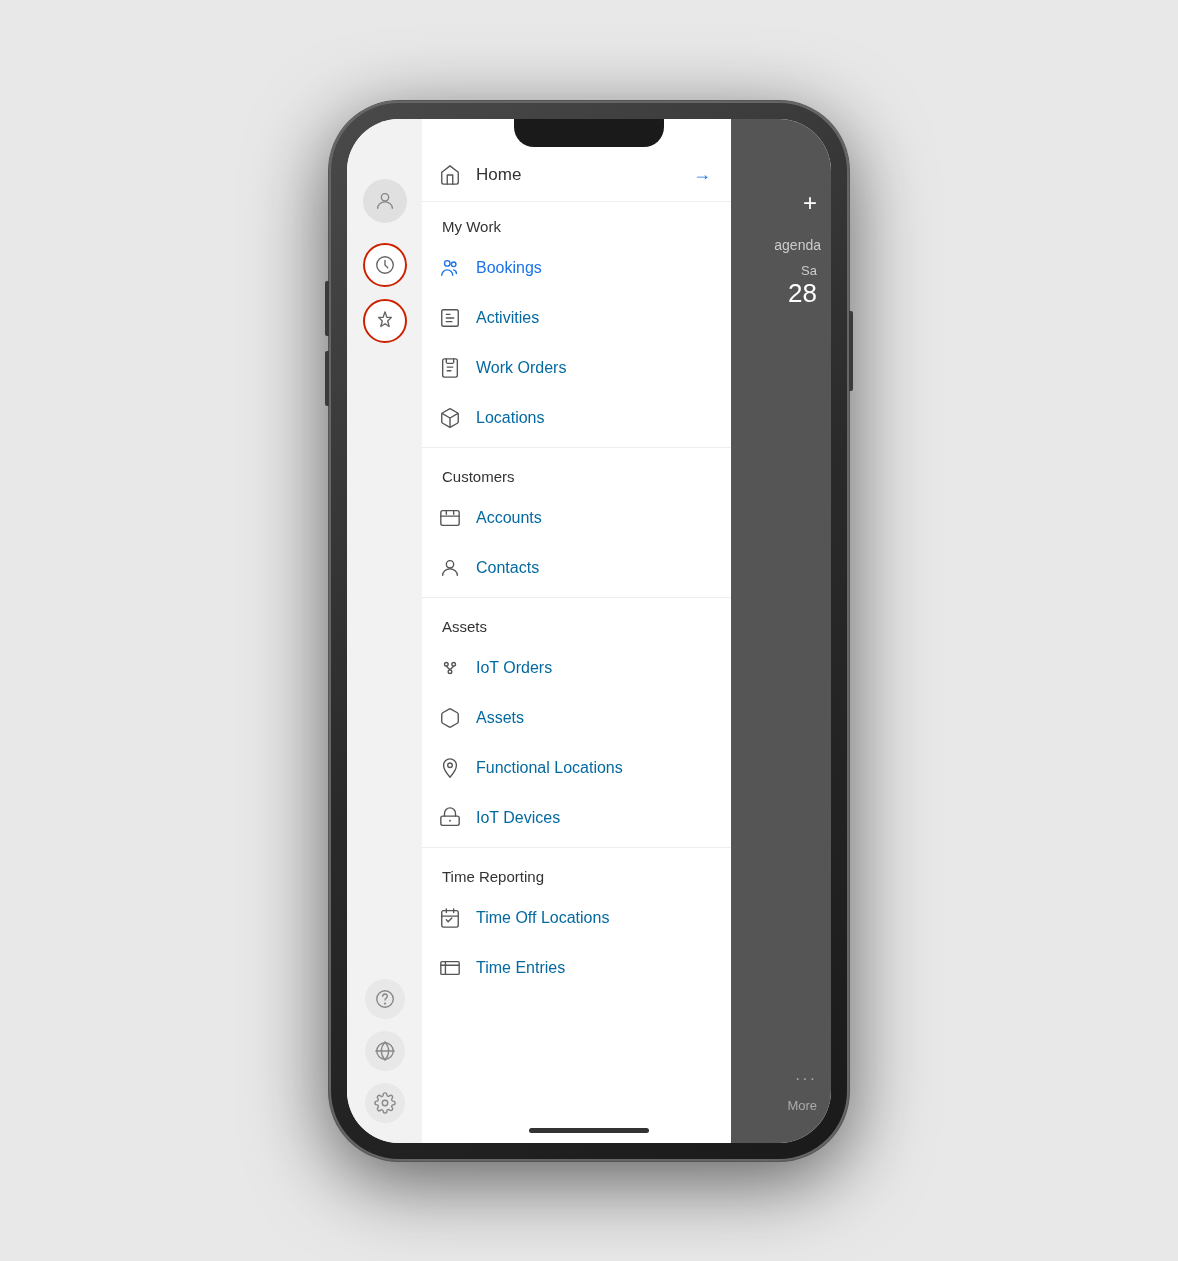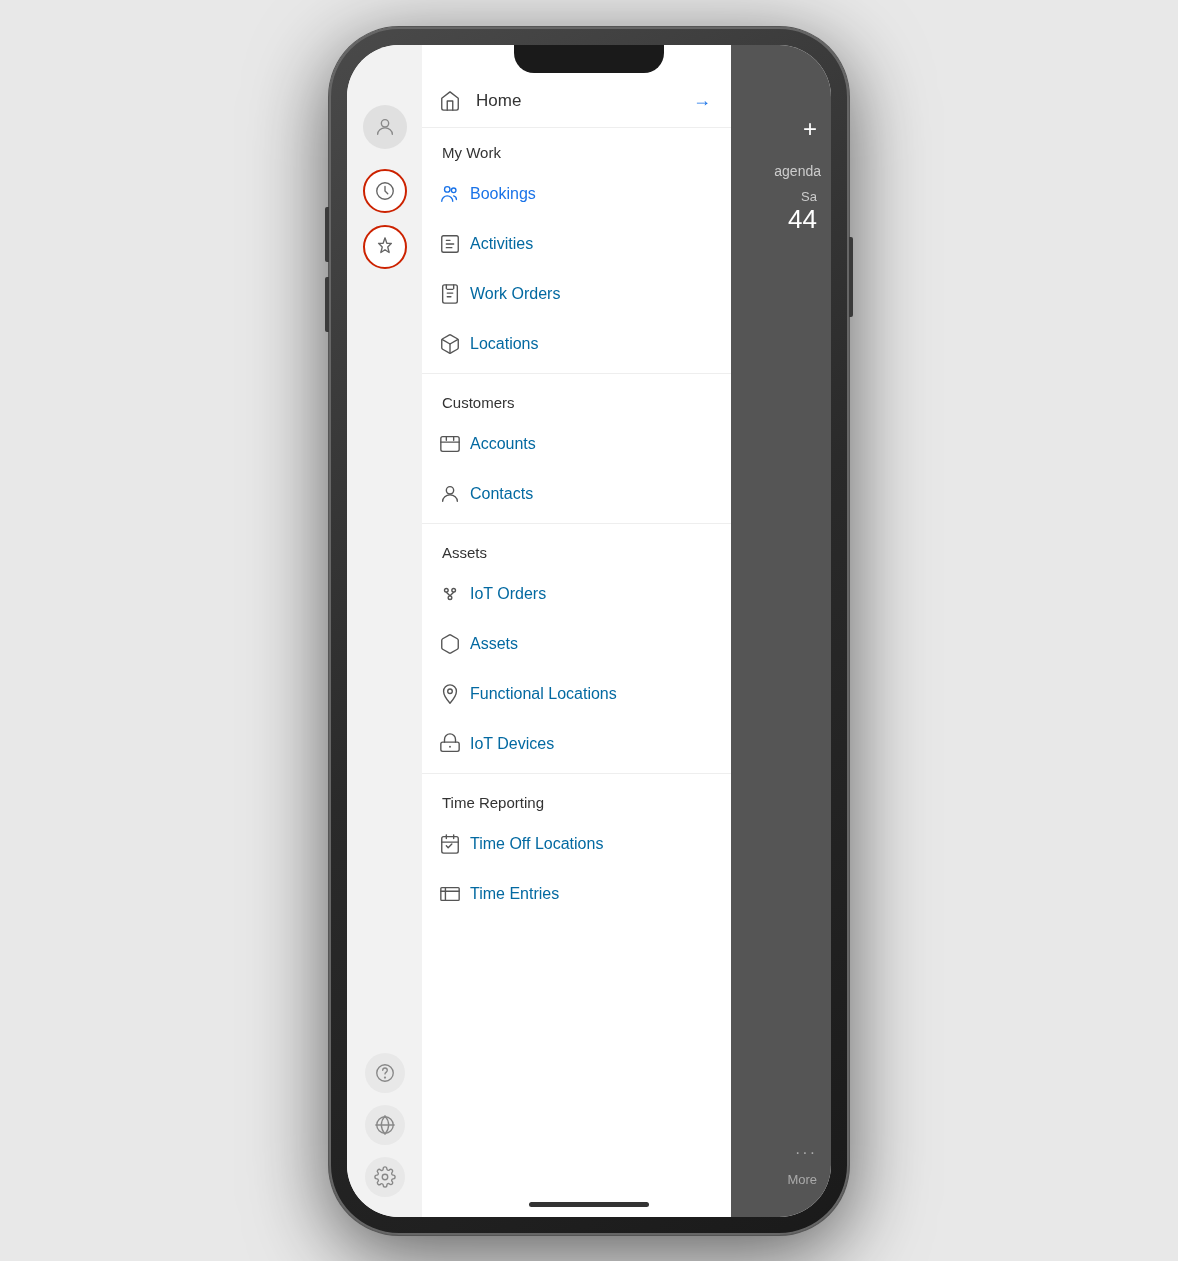--- a/index.html
+++ b/index.html
@@ -8,21 +8,21 @@
       display: flex;
       justify-content: center;
       align-items: center;
       min-height: 1261px;
       font-family: -apple-system, BlinkMacSystemFont, 'Segoe UI', sans-serif;
     }
 
     .phone-wrapper {
       position: relative;
       width: 520px;
-      height: 1208px;
+      height: 1060px;
     }
 
     
     .phone-frame {
       position: absolute;
       top: 0; left: 0; right: 0; bottom: 0;
       background: linear-gradient(145deg, #4a4a4a, #2a2a2a, #1a1a1a);
       border-radius: 70px;
       box-shadow:
         0 0 0 1px #555,
@@ -186,21 +186,21 @@
       padding: 16px 20px 8px 20px;
       font-size: 15px;
       color: #333;
       font-weight: 500;
     }
 
     
     .menu-item {
       display: flex;
       align-items: center;
-      gap: 8px;
+      gap: 14px;
       padding: 13px 20px 13px 16px;
       cursor: pointer;
     }
 
     .menu-item-label {
       font-size: 16px;
       color: #0369a1;
     }
 
     .menu-item-label.active {
@@ -540,21 +540,21 @@
       </div>
 
     </div>
 
     <div class="right-panel">
       <div class="right-panel-top">
         <span class="plus-btn">+</span>
       </div>
       <div class="agenda-label">agenda</div>
       <div class="cal-day">Sa</div>
-      <div class="cal-date">44</div>
+      <div class="cal-date">28</div>
 
       <div class="right-panel-bottom">
         <div class="dots-icon">···</div>
         <div class="more-label">More</div>
       </div>
     </div>
 
   </div>
 
   <div class="home-indicator"></div>

